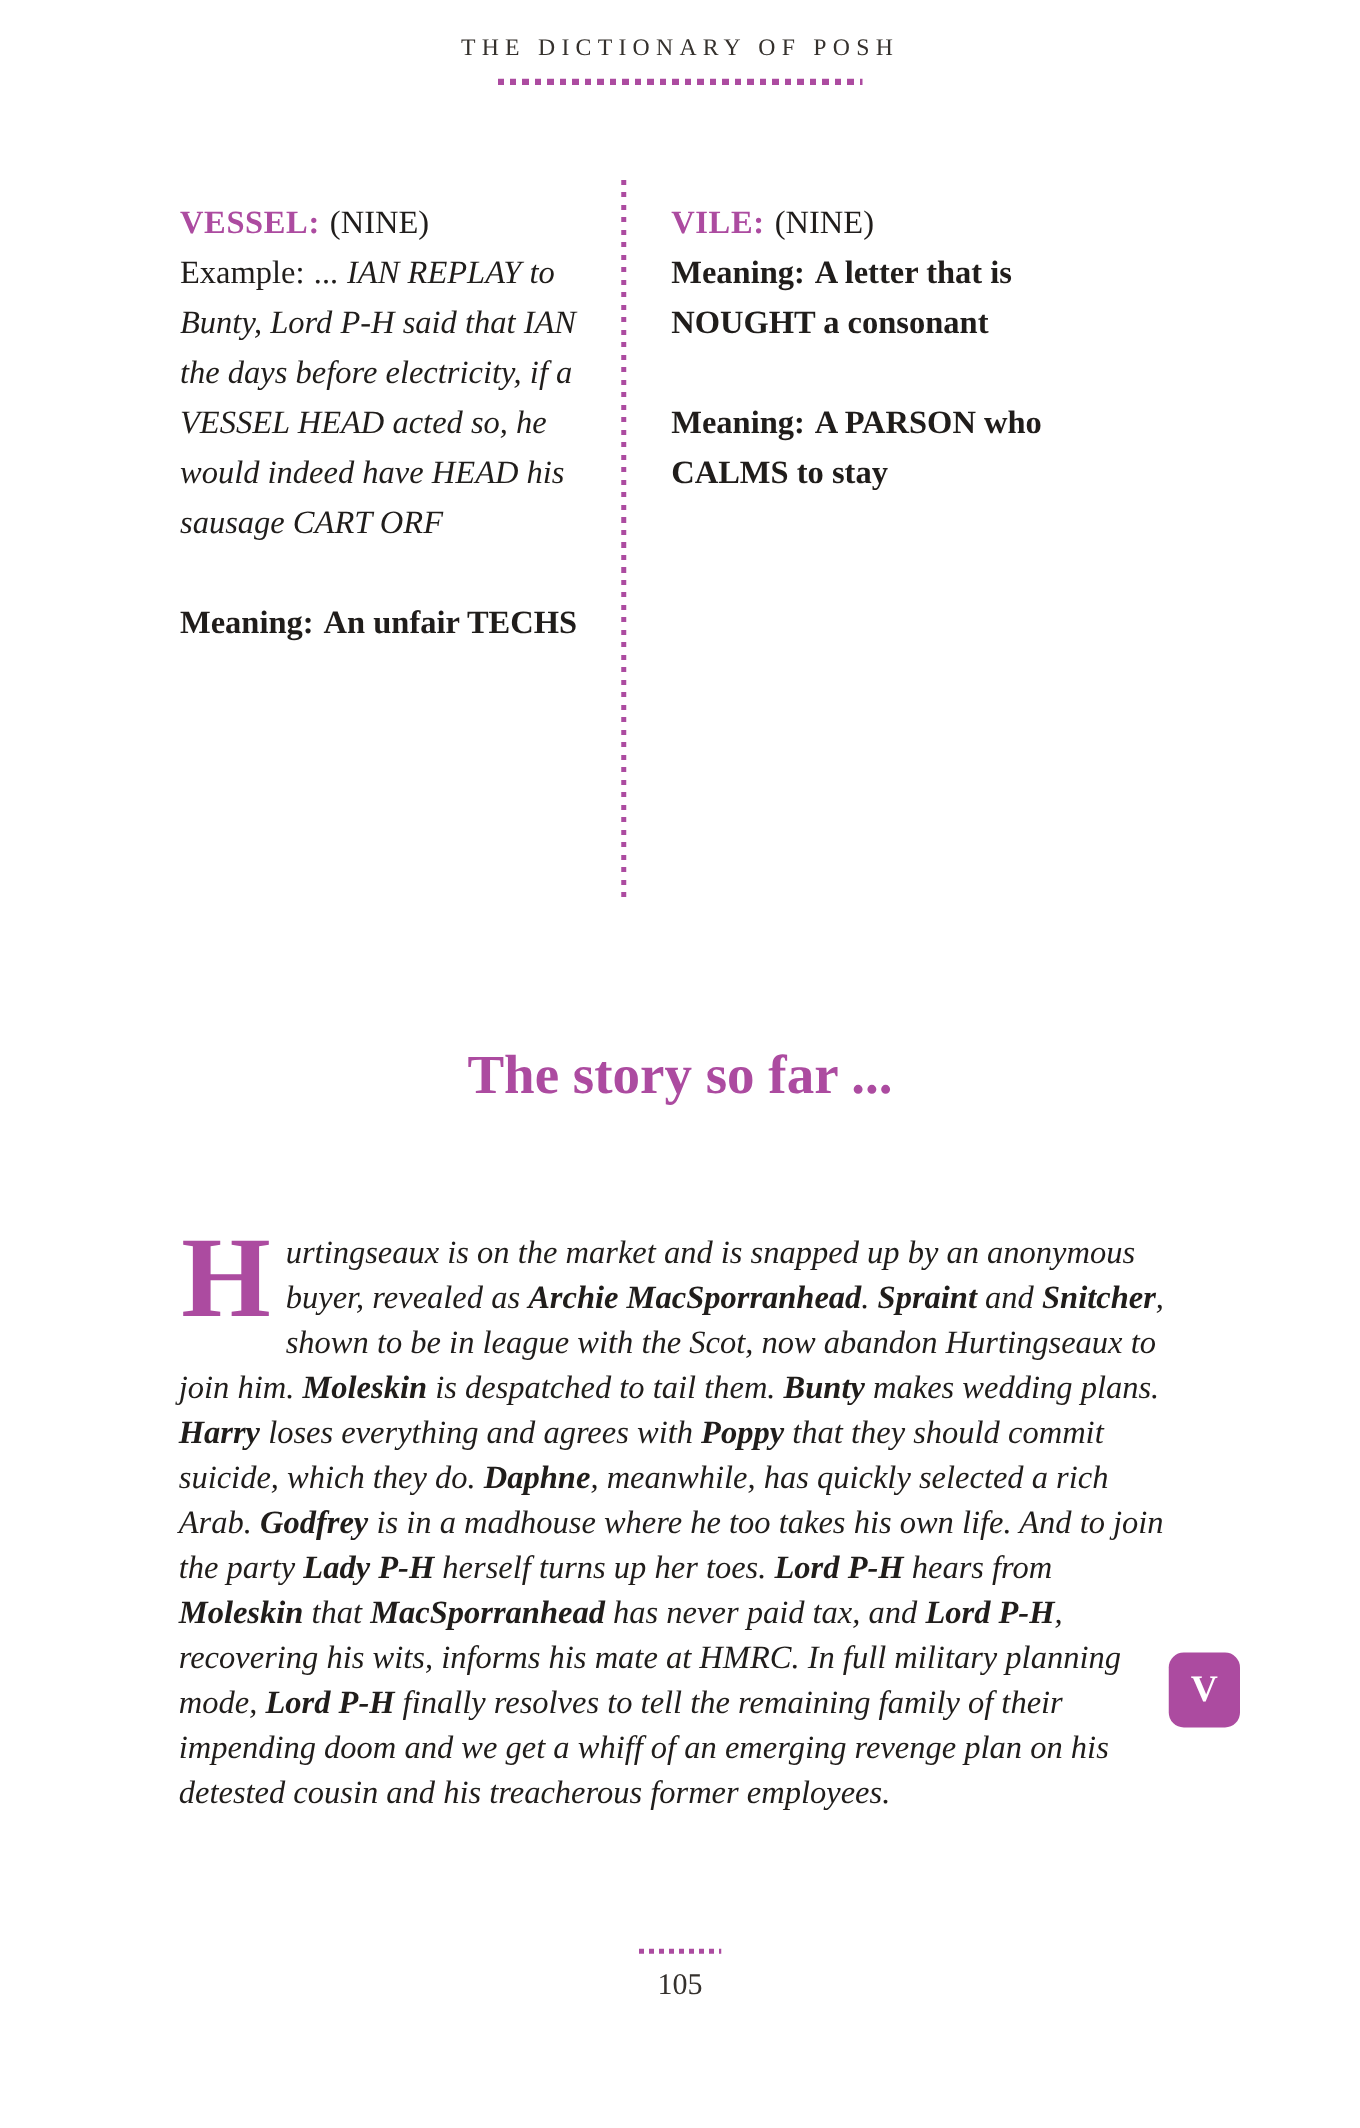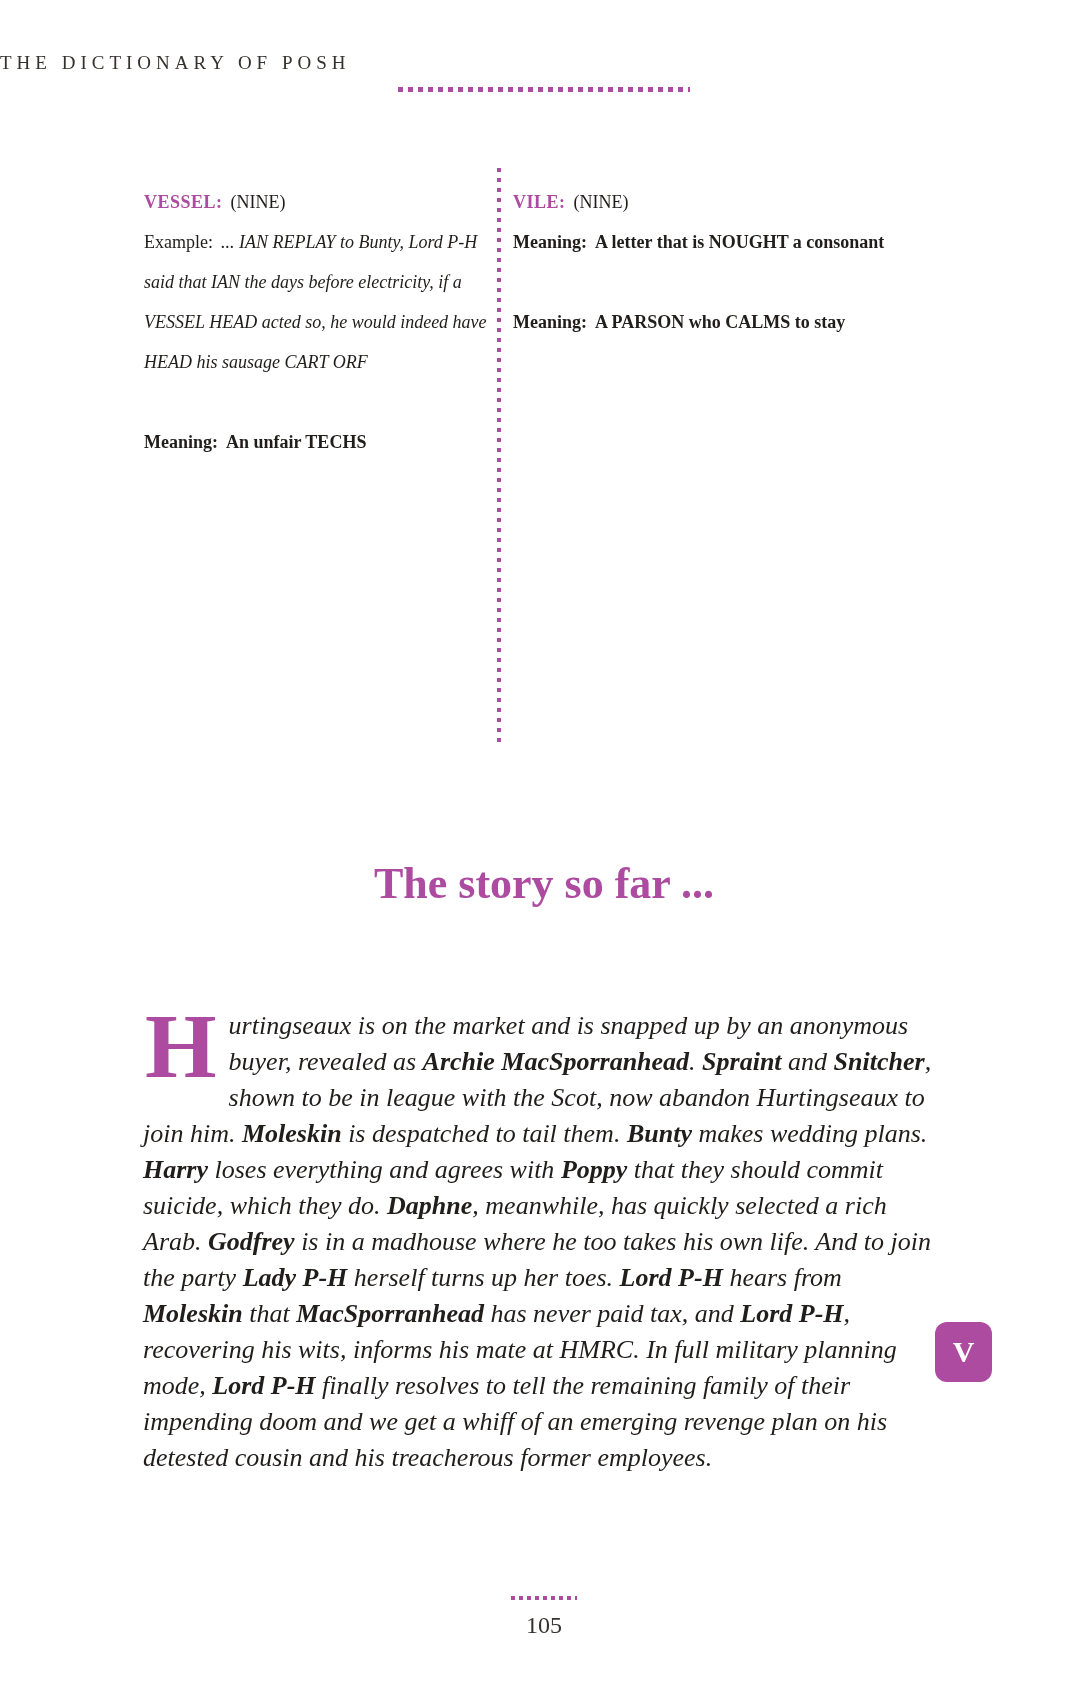--- a/index.html
+++ b/index.html
@@ -6,35 +6,35 @@
     --accent:#ac4ba0;
     --ink:#201d1b;
     --header-ink:#35312d;
   }
   *{margin:0;padding:0;box-sizing:border-box;}
   html,body{background:#ffffff;}
   body{
     width:1088px;height:1702px;position:relative;overflow:hidden;
     font-family:"Liberation Serif",serif;color:var(--ink);
   }
-  .page-header{padding-top:52px;text-align:left;}
+  .page-header{padding-top:28px;text-align:center;}
   .header-title{font-size:19px;font-weight:400;letter-spacing:5px;color:var(--header-ink);}
   .header-rule{
     width:292px;height:5px;margin:13px auto 0;
     background-image:repeating-linear-gradient(to right,var(--accent) 0 5px,transparent 5px 10px);
   }
   .columns{display:flex;margin:76px 0 0 144px;min-height:580px;align-items:stretch;}
   .col{padding-top:14px;}
   .col-left{width:353px;}
   .col-sep{
     width:4px;
     background-image:repeating-linear-gradient(to bottom,var(--accent) 0 4px,transparent 4px 10px);
   }
-  .col-right{margin-left:12px;width:392px;}
-  .entry{font-size:18px;line-height:40px;}
+  .col-right{margin-left:36px;width:392px;}
+  .entry{font-size:26px;line-height:40px;}
   .entry + .entry{margin-top:40px;}
   .headword{color:var(--accent);font-weight:700;letter-spacing:0.5px;margin-right:8px;}
   .syllables{font-weight:400;}
   .meaning-line{font-weight:700;}
   .meaning-line .label{margin-right:8px;}
   .example-line{font-style:italic;}
   .example-line .label{font-weight:400;font-style:normal;margin-right:8px;text-align:center;}
   .story-heading{
     margin-top:112px;text-align:center;
     font-size:44px;line-height:1.1;font-weight:700;color:var(--accent);
@@ -46,21 +46,21 @@
   .drop-cap{
     float:left;font-size:92px;line-height:70px;font-weight:700;font-style:normal;
     color:var(--accent);margin:3px 12px 0 2px;
   }
   .story-bold{font-weight:700;}
   .side-tab{
     position:absolute;top:1322px;right:96px;width:57px;height:60px;border-radius:12px;
     background:var(--accent);color:#ffffff;display:flex;align-items:center;justify-content:center;
     font-size:30px;font-weight:700;
   }
-  .page-footer{position:absolute;top:1596px;left:0;width:100%;text-align:center;}
+  .page-footer{position:absolute;top:1559px;left:0;width:100%;text-align:center;}
   .footer-rule{
     width:66px;height:4px;margin:0 auto;
     background-image:repeating-linear-gradient(to right,var(--accent) 0 4px,transparent 4px 8px);
   }
   .page-number{margin-top:12px;font-size:24px;color:var(--header-ink);}
 </style>
 </head>
 <body>
 
 <header class="page-header">

